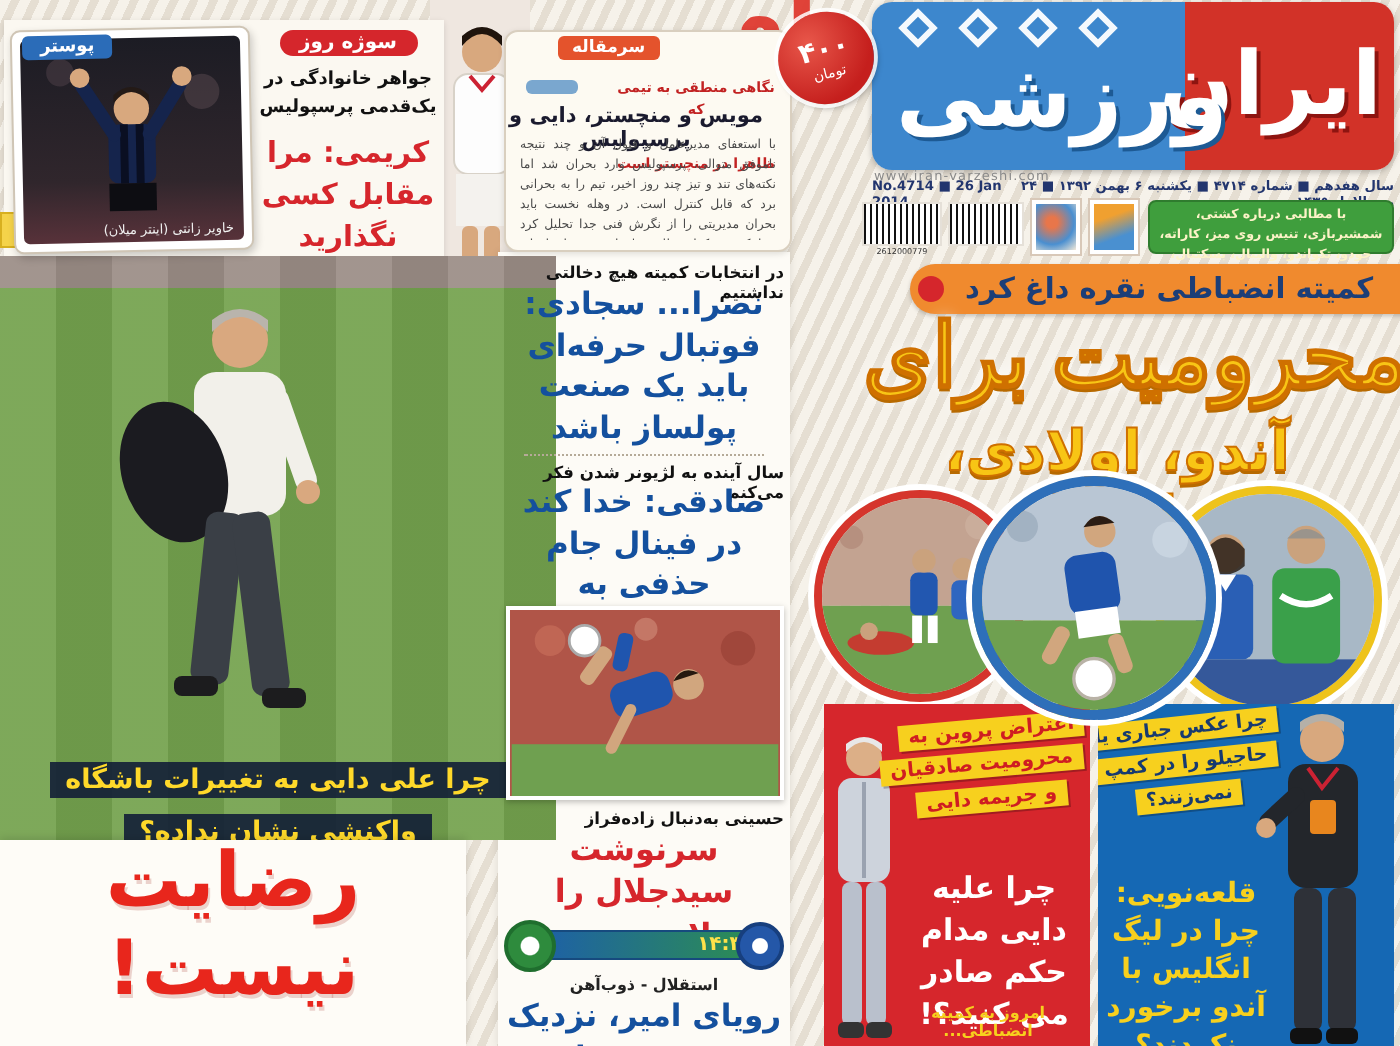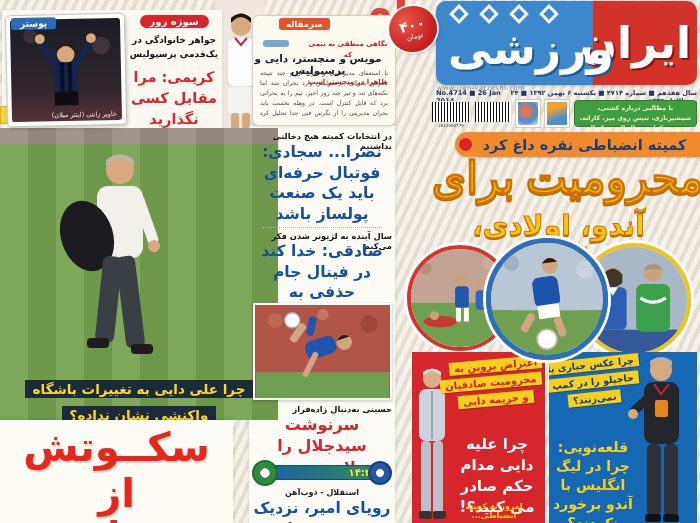--- a/index.html
+++ b/index.html
@@ -389,17 +389,16 @@
       <rect x="52" y="198" width="22" height="10" rx="4" fill="#1c1c1e"></rect>
       <rect x="96" y="204" width="22" height="10" rx="4" fill="#1c1c1e"></rect>
     </svg>
     <div class="daei-kicker">
       <div><span>چرا علی دایی به تغییرات باشگاه</span></div>
       <div><span>واکنشی نشان نداده؟</span></div>
     </div>
   </div>
 
   <div class="abs daei-headline">
-    <div class="dh1">سکــوتش از</div>
     <div class="dh2">رضایت نیست!</div>
   </div>
 
 </div>
 
 </body></html>

